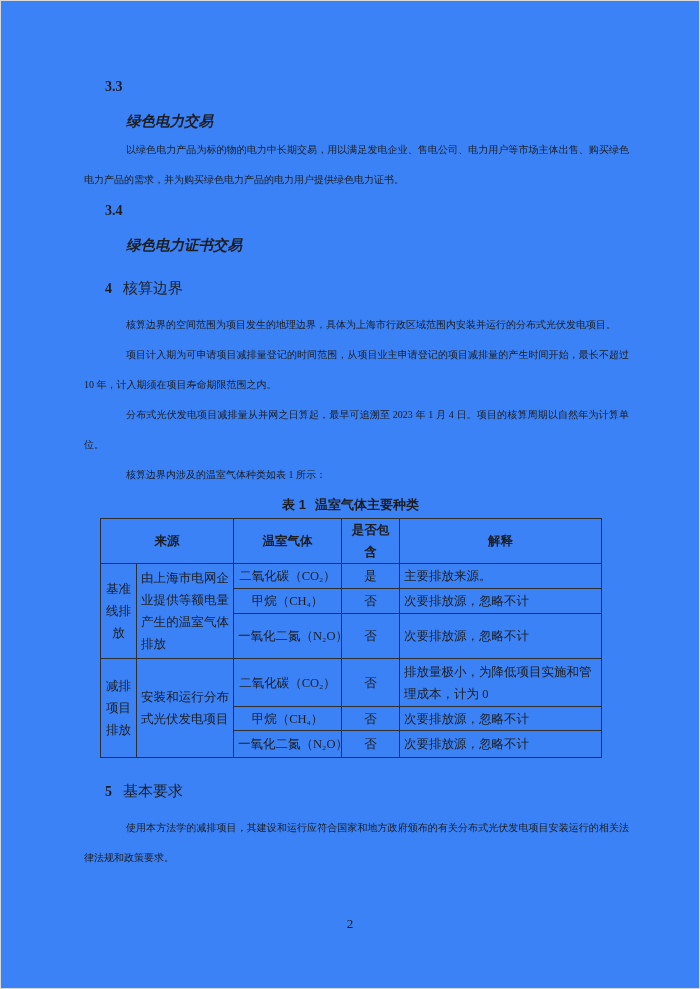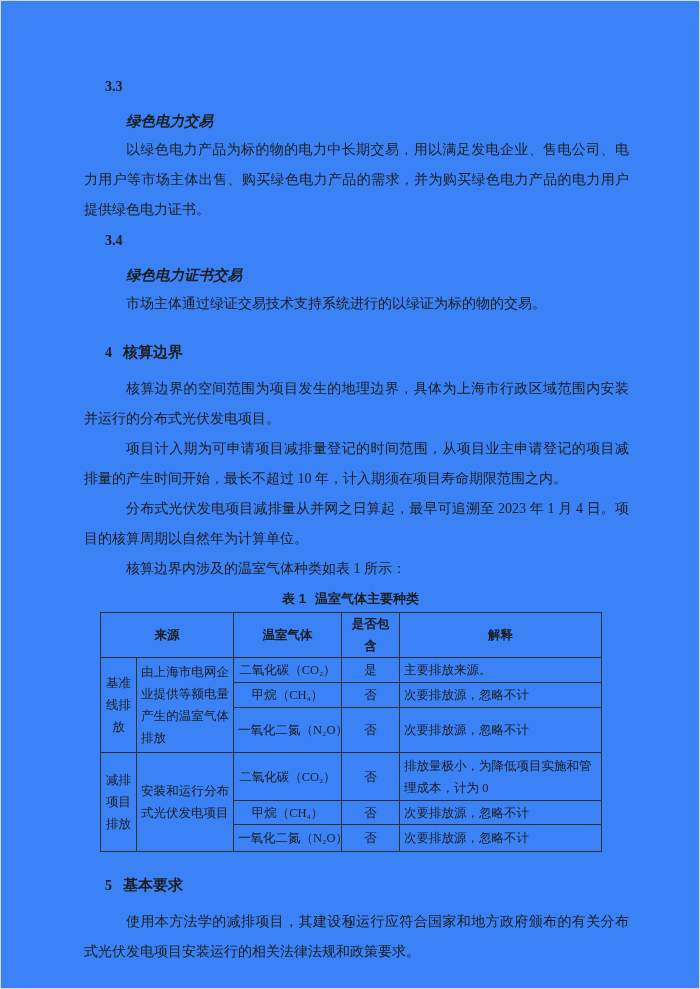--- a/index.html
+++ b/index.html
@@ -29,21 +29,21 @@
   .term-title {
     font-family: "Liberation Sans", "DejaVu Sans", sans-serif;
     font-weight: bold;
     font-size: 14.5px;
     line-height: 20px;
     margin: 0 0 4px 42px;
     font-style: italic;
   }
   
   .body-para {
-    font-size: 14px;
+    font-size: 10px;
     line-height: 30px;
     text-align: justify;
     text-indent: 42px;
     margin: 0 0 6px 0;
   }
   .body-para.tight { margin-bottom: 0; }
 
   
   .sec-heading {
     margin: 22px 0 10px 21px;
@@ -51,21 +51,21 @@
     font-size: 15px;
   }
   .sec-heading .num {
     font-family: "Liberation Serif", "DejaVu Serif", serif;
     font-weight: bold;
     margin-right: 11px;
     font-size: 14px;
   }
   .sec-heading .ttl {
     font-family: "Liberation Sans", "DejaVu Sans", sans-serif;
-    font-weight: bold;
+    font-weight: normal;
   }
   .sec-heading.sub { margin-top: 24px; margin-bottom: 12px; }
 
   
   .table-caption {
     width: 501px;
     margin: 6px 0 4px 16px;
     text-align: center;
     font-family: "Liberation Sans", "DejaVu Sans", sans-serif;
     font-weight: bold;
@@ -119,21 +119,20 @@
 
 <div class="page">
   <div class="content">
 
     <div class="clause-num">3.3</div>
     <div class="term-title">绿色电力交易</div>
     <p class="body-para">以绿色电力产品为标的物的电力中长期交易，用以满足发电企业、售电公司、电力用户等市场主体出售、购买绿色电力产品的需求，并为购买绿色电力产品的电力用户提供绿色电力证书。</p>
 
     <div class="clause-num">3.4</div>
     <div class="term-title">绿色电力证书交易</div>
-    <p class="body-para">市场主体通过绿证交易技术支持系统进行的以绿证为标的物的交易。</p>
 
     <div class="sec-heading">
       <span class="num">4</span><span class="ttl">核算边界</span>
     </div>
     <p class="body-para tight">核算边界的空间范围为项目发生的地理边界，具体为上海市行政区域范围内安装并运行的分布式光伏发电项目。</p>
     <p class="body-para tight">项目计入期为可申请项目减排量登记的时间范围，从项目业主申请登记的项目减排量的产生时间开始，最长不超过 10 年，计入期须在项目寿命期限范围之内。</p>
     <p class="body-para tight">分布式光伏发电项目减排量从并网之日算起，最早可追溯至 2023 年 1 月 4 日。项目的核算周期以自然年为计算单位。</p>
     <p class="body-para tight">核算边界内涉及的温室气体种类如表 1 所示：</p>
 
     <div class="table-caption">

